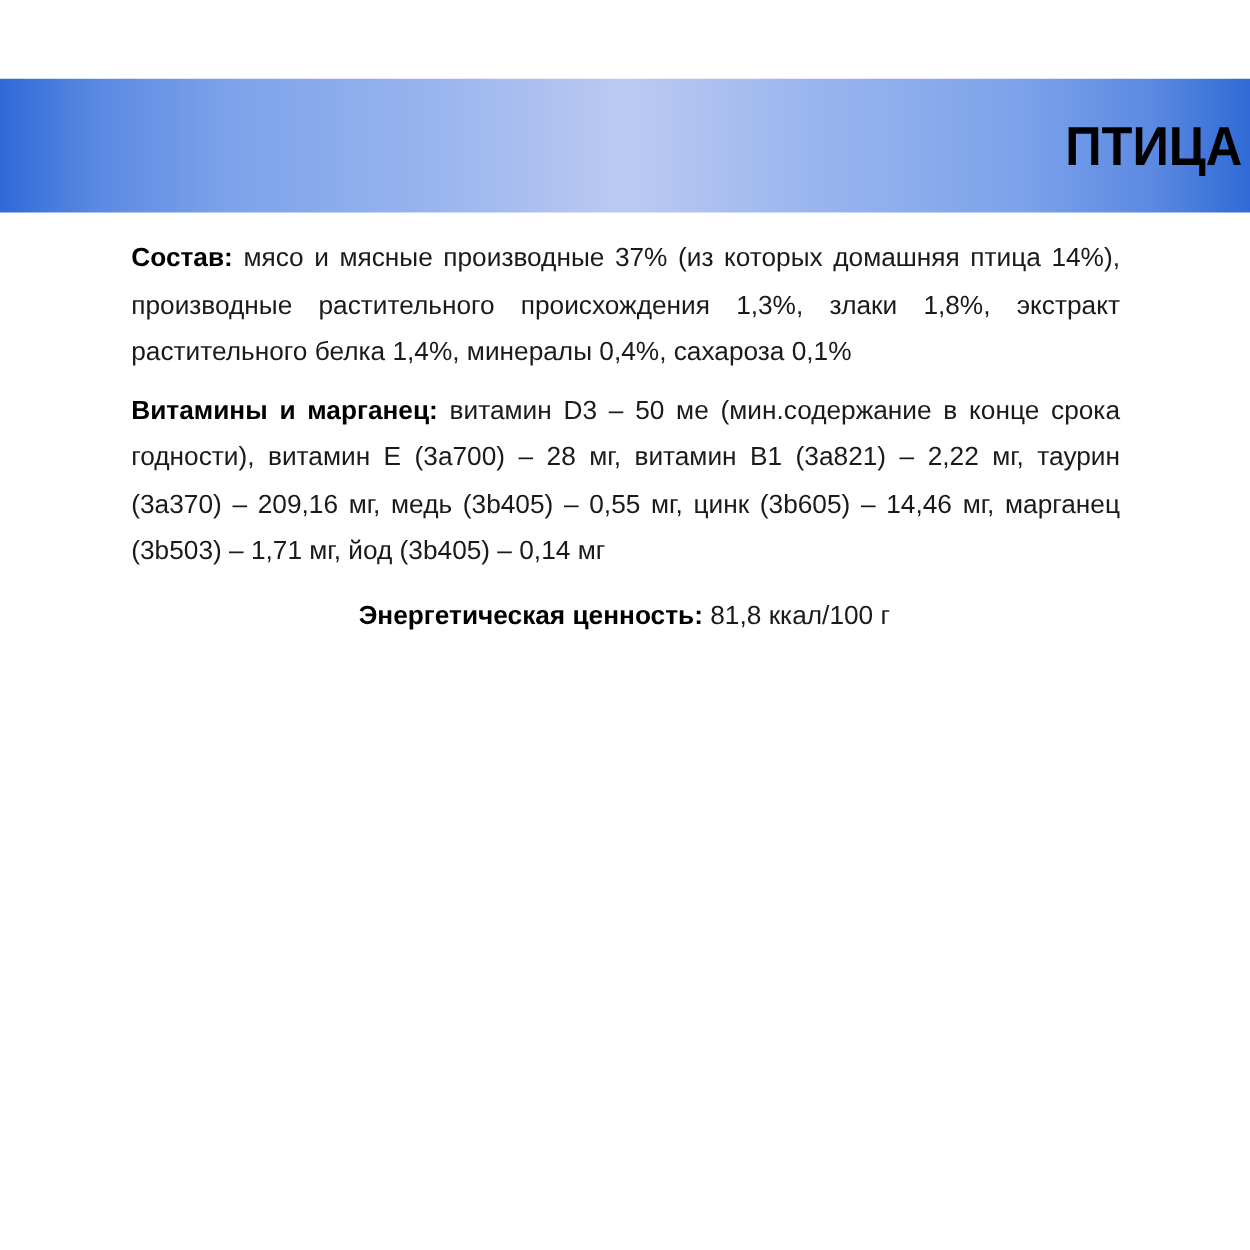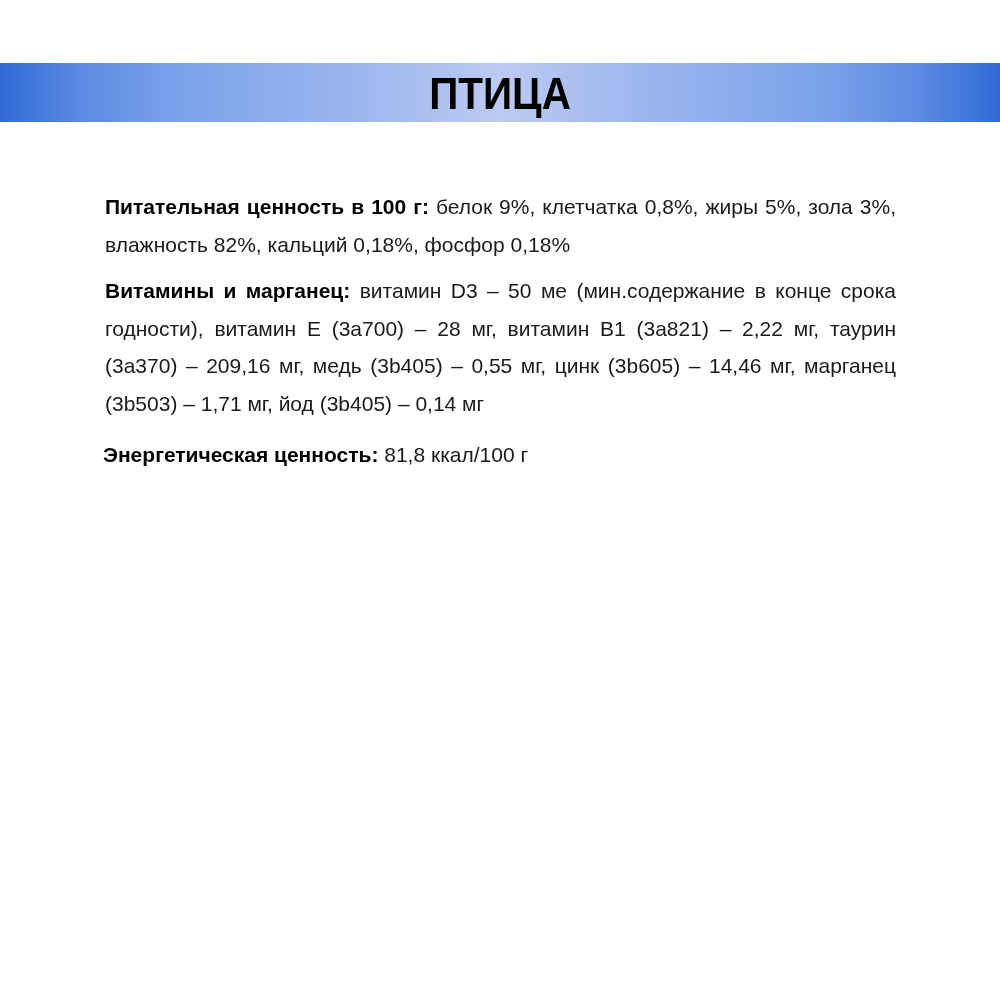--- a/index.html
+++ b/index.html
@@ -13,34 +13,34 @@
       position: relative;
       overflow: hidden;
       font-family: "Liberation Sans", "DejaVu Sans", sans-serif;
       color: #111111;
     }
     .banner {
       position: absolute;
       left: 0;
       top: 63px;
       width: 1000px;
-      height: 59px;
+      height: 107px;
       background: linear-gradient(90deg,
         #2f6ad6 0%,
         #5c8ae2 8%,
         #7ba2ea 18%,
         #9ab5ee 35%,
         #bccaf2 50%,
         #9ab5ee 65%,
         #7ba2ea 82%,
         #5c8ae2 92%,
         #2f6ad6 100%);
       display: flex;
       align-items: center;
-      justify-content: center;
+      justify-content: flex-end;
     }
     .banner-title {
       font-family: "Liberation Sans", sans-serif;
       font-weight: bold;
       font-size: 44px;
       letter-spacing: 0px;
       color: #000000;
       transform: scaleX(0.92);
       margin-top: 2px;
     }
@@ -58,33 +58,33 @@
     .para {
       margin: 0 0 9px 0;
     }
     .para b {
       font-weight: bold;
       color: #000;
     }
     .energy {
       margin-top: 14px;
       margin-left: -2px;
-      text-align: left;
+      text-align: center;
     }
   </style>
 </head>
 <body>
 
 <div class="banner">
   <div class="banner-title">ПТИЦА</div>
 </div>
 
 <div class="content">
   <p class="para">
-    <b>Питательная ценность в 100 г:</b><span> белок 9%, клетчатка 0,8%, жиры 5%, зола 3%, влажность 82%, кальций 0,18%, фосфор 0,18%</span>
+    <b>Состав:</b><span> мясо и мясные производные 37% (из которых домашняя птица 14%), производные растительного происхождения 1,3%, злаки 1,8%, экстракт растительного белка 1,4%, минералы 0,4%, сахароза 0,1%</span>
   </p>
   <p class="para">
     <b>Витамины и марганец:</b><span> витамин D3 – 50 ме (мин.содержание в конце срока годности), витамин E (3a700) – 28 мг, витамин B1 (3a821) – 2,22 мг, таурин (3a370) – 209,16 мг, медь (3b405) – 0,55 мг, цинк (3b605) – 14,46 мг, марганец (3b503) – 1,71 мг, йод (3b405) – 0,14 мг</span>
   </p>
   <p class="para energy">
     <b>Энергетическая ценность:</b><span> 81,8 ккал/100 г</span>
   </p>
 </div>
 
 </body></html>

